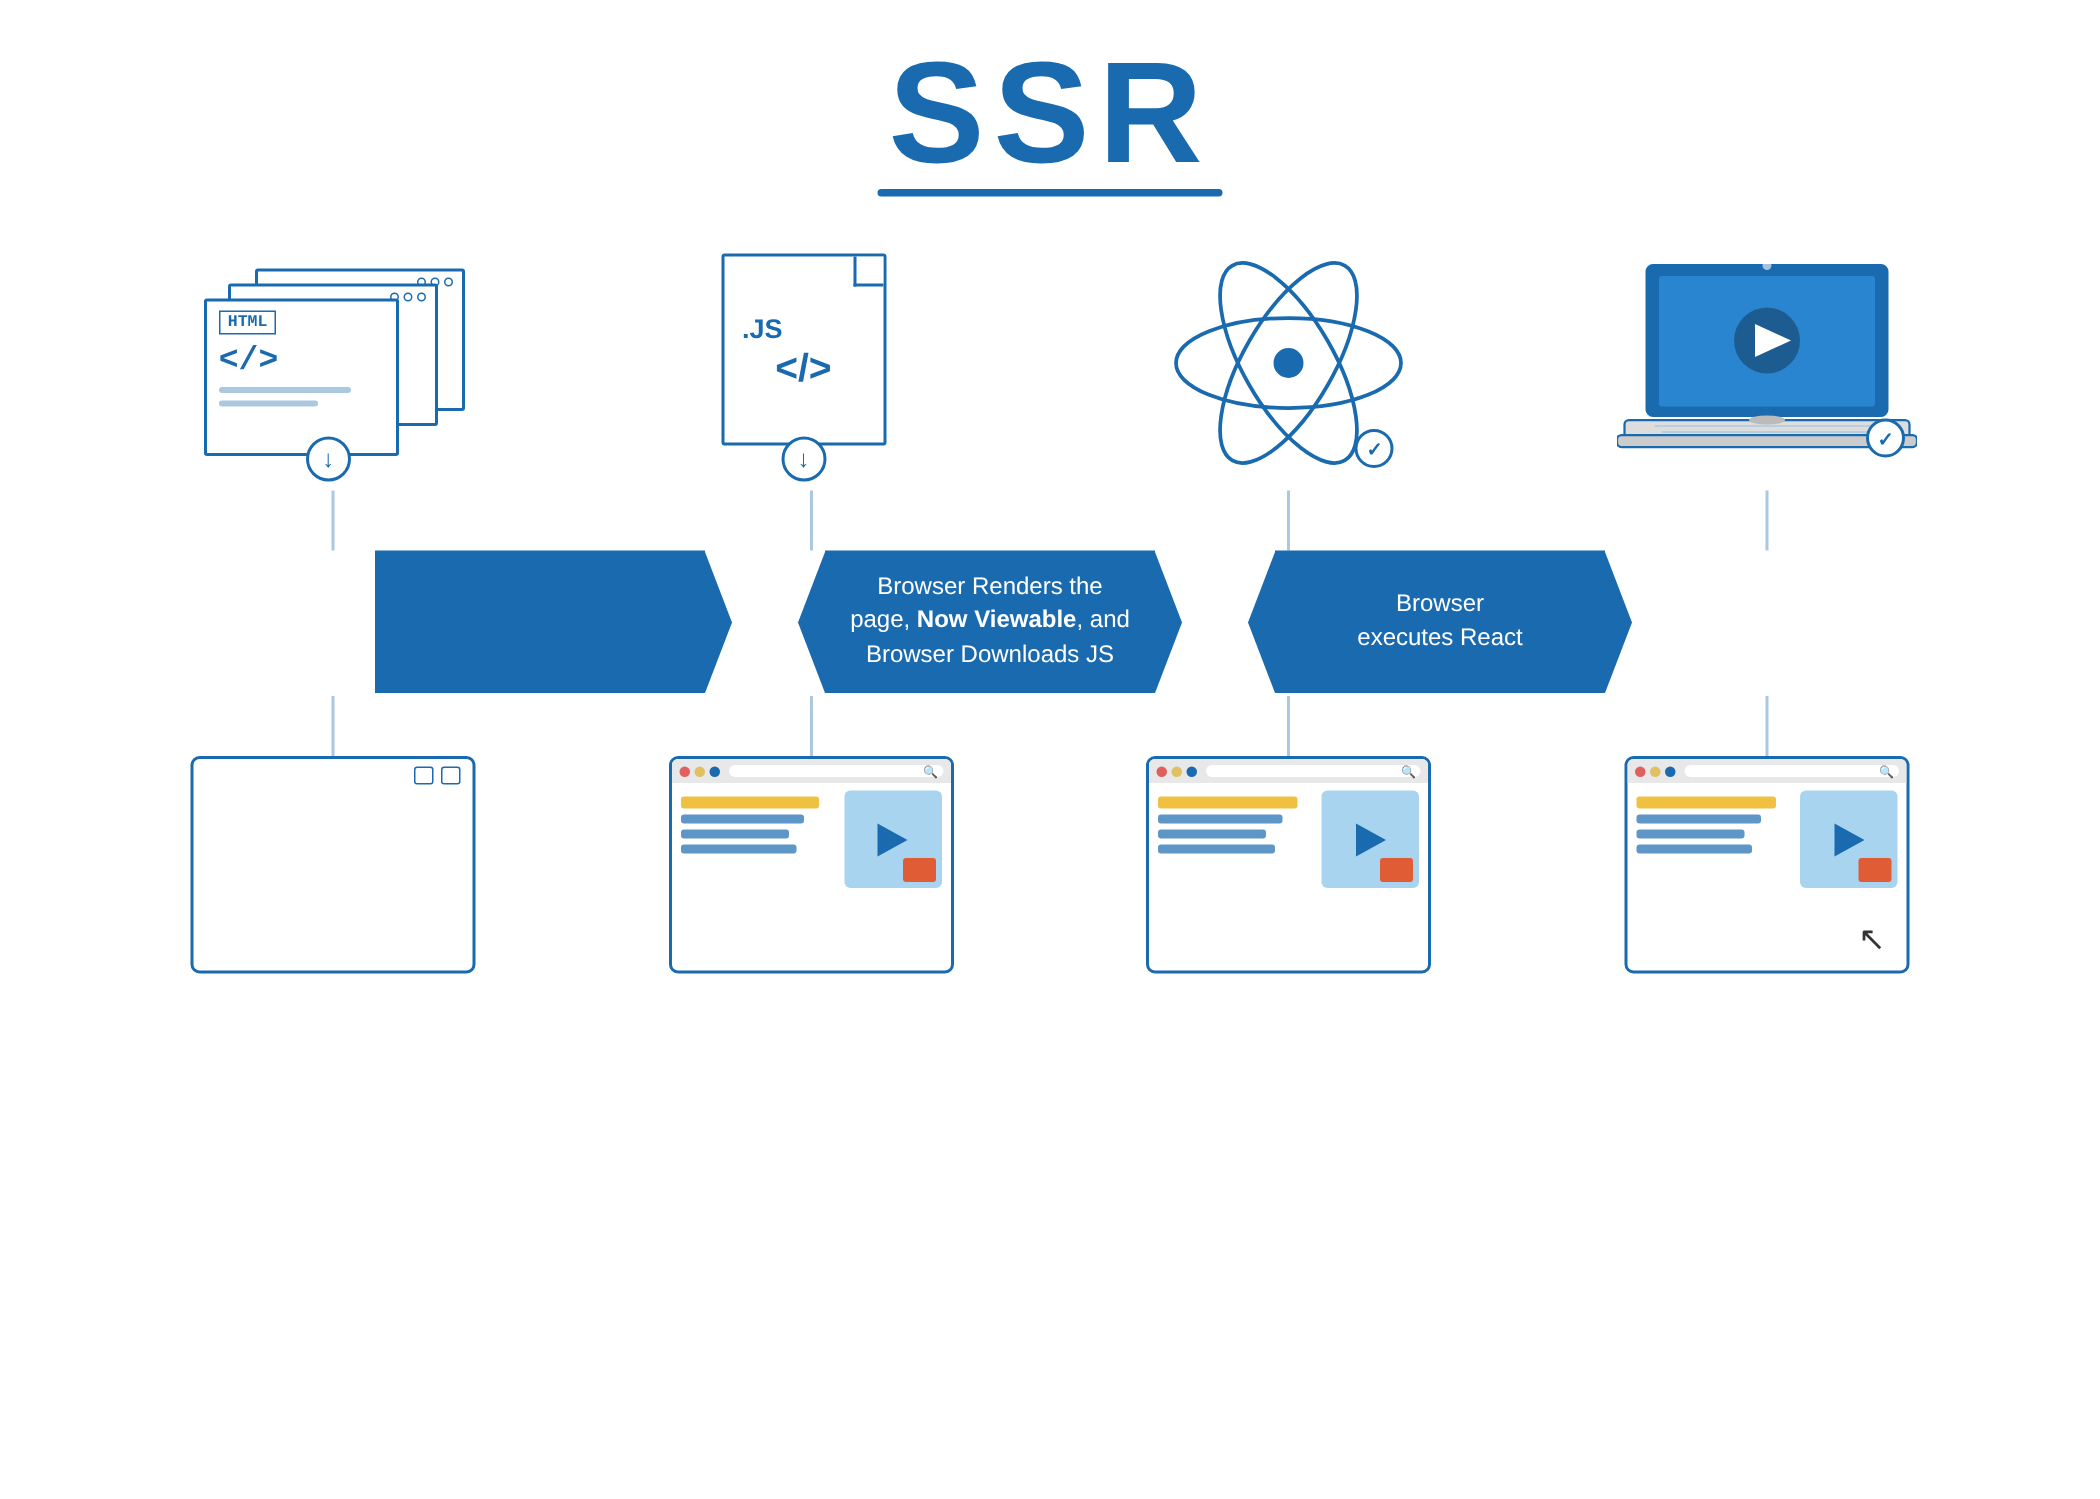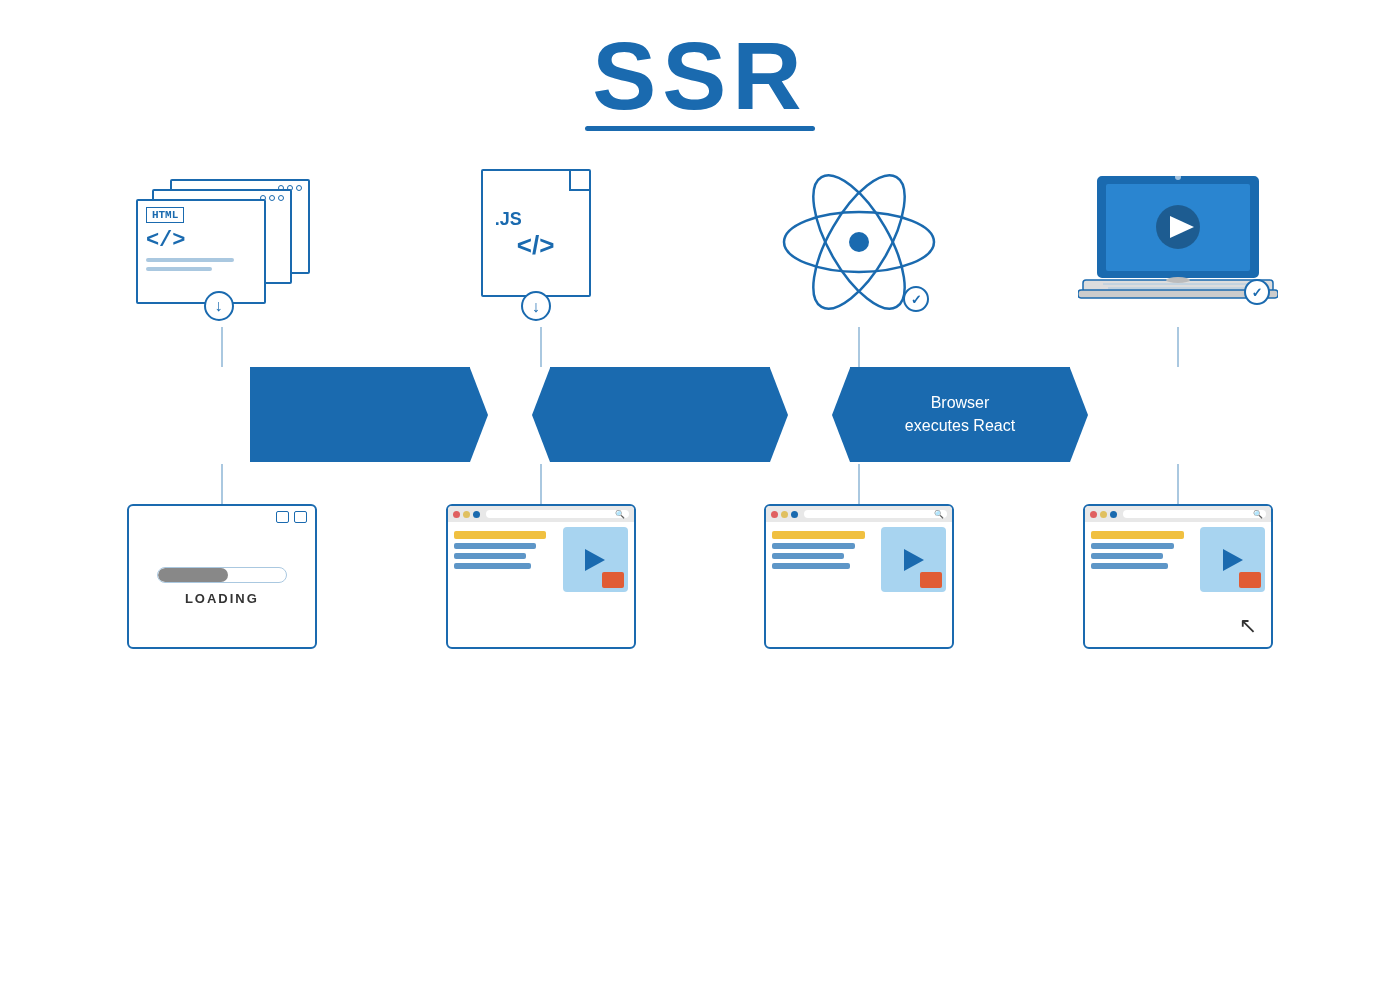--- a/index.html
+++ b/index.html
@@ -156,20 +156,23 @@
       <div style="width:220px; min-height:95px; background:#1a6aaf; display:flex; align-items:center; justify-content:center; text-align:center; color:white; font-size:16px; line-height:1.4; padding:14px 16px; position:relative;">
         <div style="position:absolute; right:-18px; top:50%; transform:translateY(-50%); width:0; height:0; border-left:18px solid #1a6aaf; border-top:47px solid transparent; border-bottom:47px solid transparent; z-index:3;"></div>
       </div>
 
       <div style="width:80px; display:flex; align-items:center; justify-content:center;">
         
       </div>
 
       <div style="width:220px; min-height:95px; background:#1a6aaf; display:flex; align-items:center; justify-content:center; text-align:center; color:white; font-size:16px; line-height:1.4; padding:14px 16px; position:relative;">
         <div style="position:absolute; left:-18px; top:50%; transform:translateY(-50%); width:0; height:0; border-right:18px solid #1a6aaf; border-top:47px solid transparent; border-bottom:47px solid transparent; z-index:3;"></div>
+        <div>
+          <span>Browser Renders the<br>page, <strong>Now Viewable</strong>, and<br>Browser Downloads JS</span>
+        </div>
         <div style="position:absolute; right:-18px; top:50%; transform:translateY(-50%); width:0; height:0; border-left:18px solid #1a6aaf; border-top:47px solid transparent; border-bottom:47px solid transparent; z-index:3;"></div>
       </div>
 
       <div style="width:80px; display:flex; align-items:center; justify-content:center;">
       </div>
 
       <div style="width:220px; min-height:95px; background:#1a6aaf; display:flex; align-items:center; justify-content:center; text-align:center; color:white; font-size:16px; line-height:1.4; padding:14px 16px; position:relative;">
         <div style="position:absolute; left:-18px; top:50%; transform:translateY(-50%); width:0; height:0; border-right:18px solid #1a6aaf; border-top:47px solid transparent; border-bottom:47px solid transparent; z-index:3;"></div>
         <div>
           <span>Browser<br>executes React</span>
@@ -204,26 +207,20 @@
     <div style="display:flex; flex-direction:row; align-items:flex-start; width:1200px; justify-content:center;">
 
       <div style="width:260px; display:flex; justify-content:center;">
         <div style="width:190px; height:145px; border:2.5px solid #1a6aaf; border-radius:6px; background:white; display:flex; flex-direction:column; overflow:hidden;">
 
           <div style="display:flex; justify-content:flex-end; padding:5px 8px 3px; gap:5px;">
             <div style="width:13px; height:12px; border:1.5px solid #1a6aaf; border-radius:2px;"></div>
             <div style="width:13px; height:12px; border:1.5px solid #1a6aaf; border-radius:2px;"></div>
           </div>
 
-          <div style="flex:1; display:flex; flex-direction:column; align-items:center; justify-content:center; gap:8px;">
-            <div style="width:130px; height:16px; border:1.5px solid #aac8e0; border-radius:8px; overflow:hidden; background:white;">
-              <div style="width:55%; height:100%; background:#888; border-radius:8px;"></div>
-            </div>
-            <div style="font-size:13px; font-weight:700; letter-spacing:2px; color:#333; text-transform:uppercase;">LOADING</div>
-          </div>
         </div>
       </div>
 
       <div style="width:80px;"></div>
 
       <div style="width:260px; display:flex; justify-content:center;">
         <div style="width:190px; height:145px; border:2.5px solid #1a6aaf; border-radius:6px; background:white; display:flex; flex-direction:column; overflow:hidden;">
 
           <div style="width:100%; height:16px; background:#e8e8e8; display:flex; align-items:center; padding:0 5px; gap:3px;">
             <div style="width:7px;height:7px;border-radius:50%;background:#e06060;"></div>

